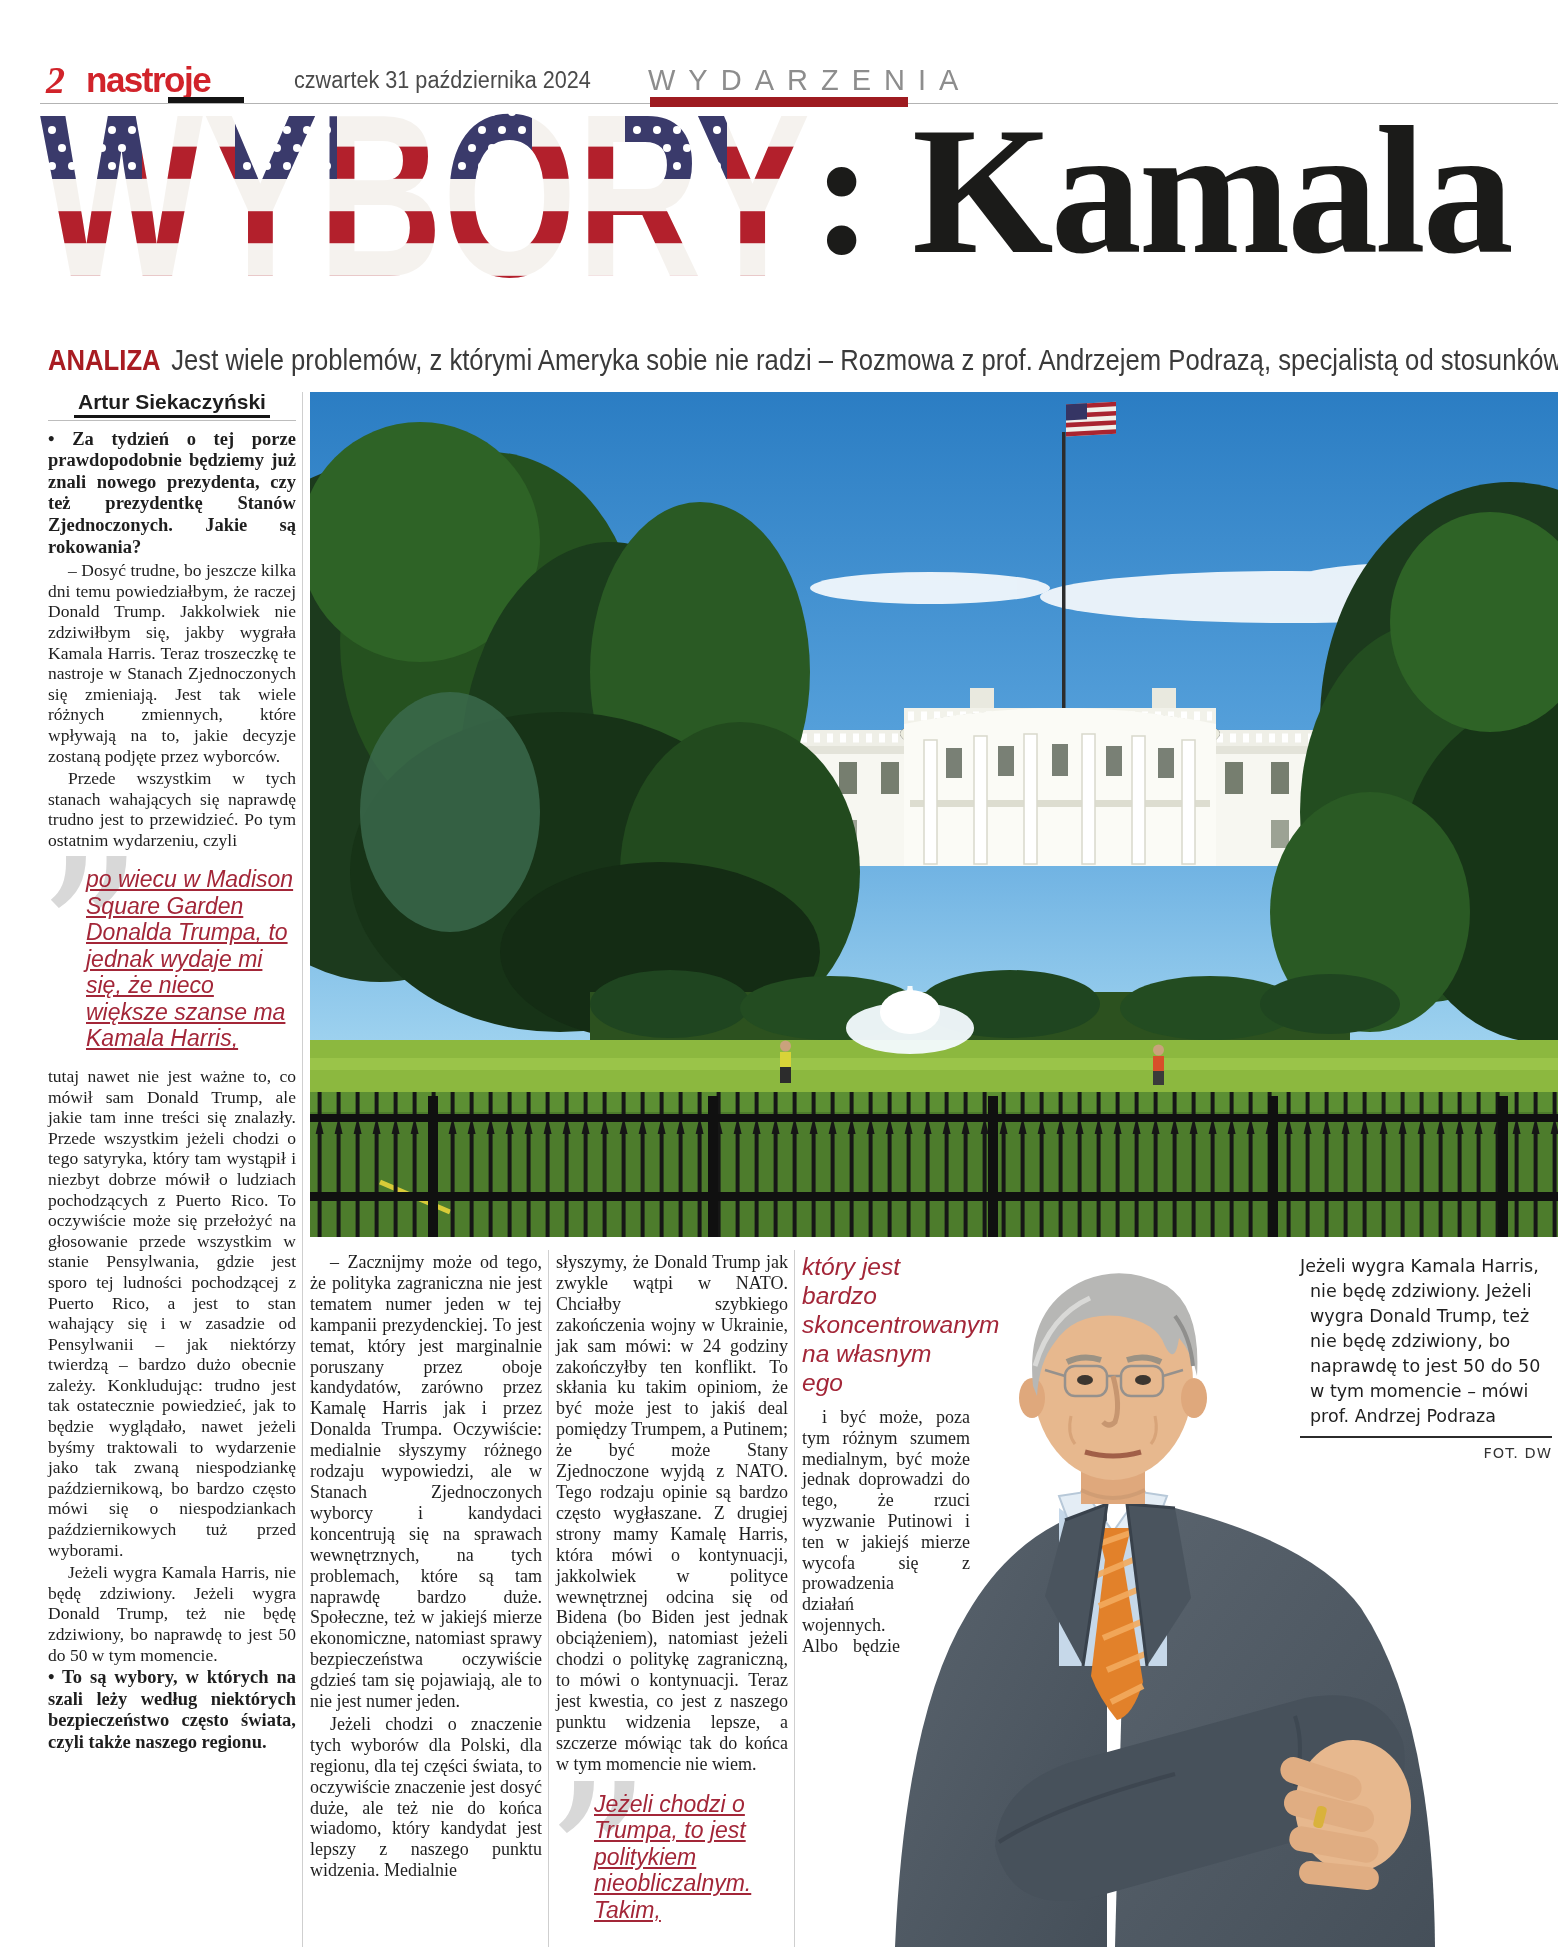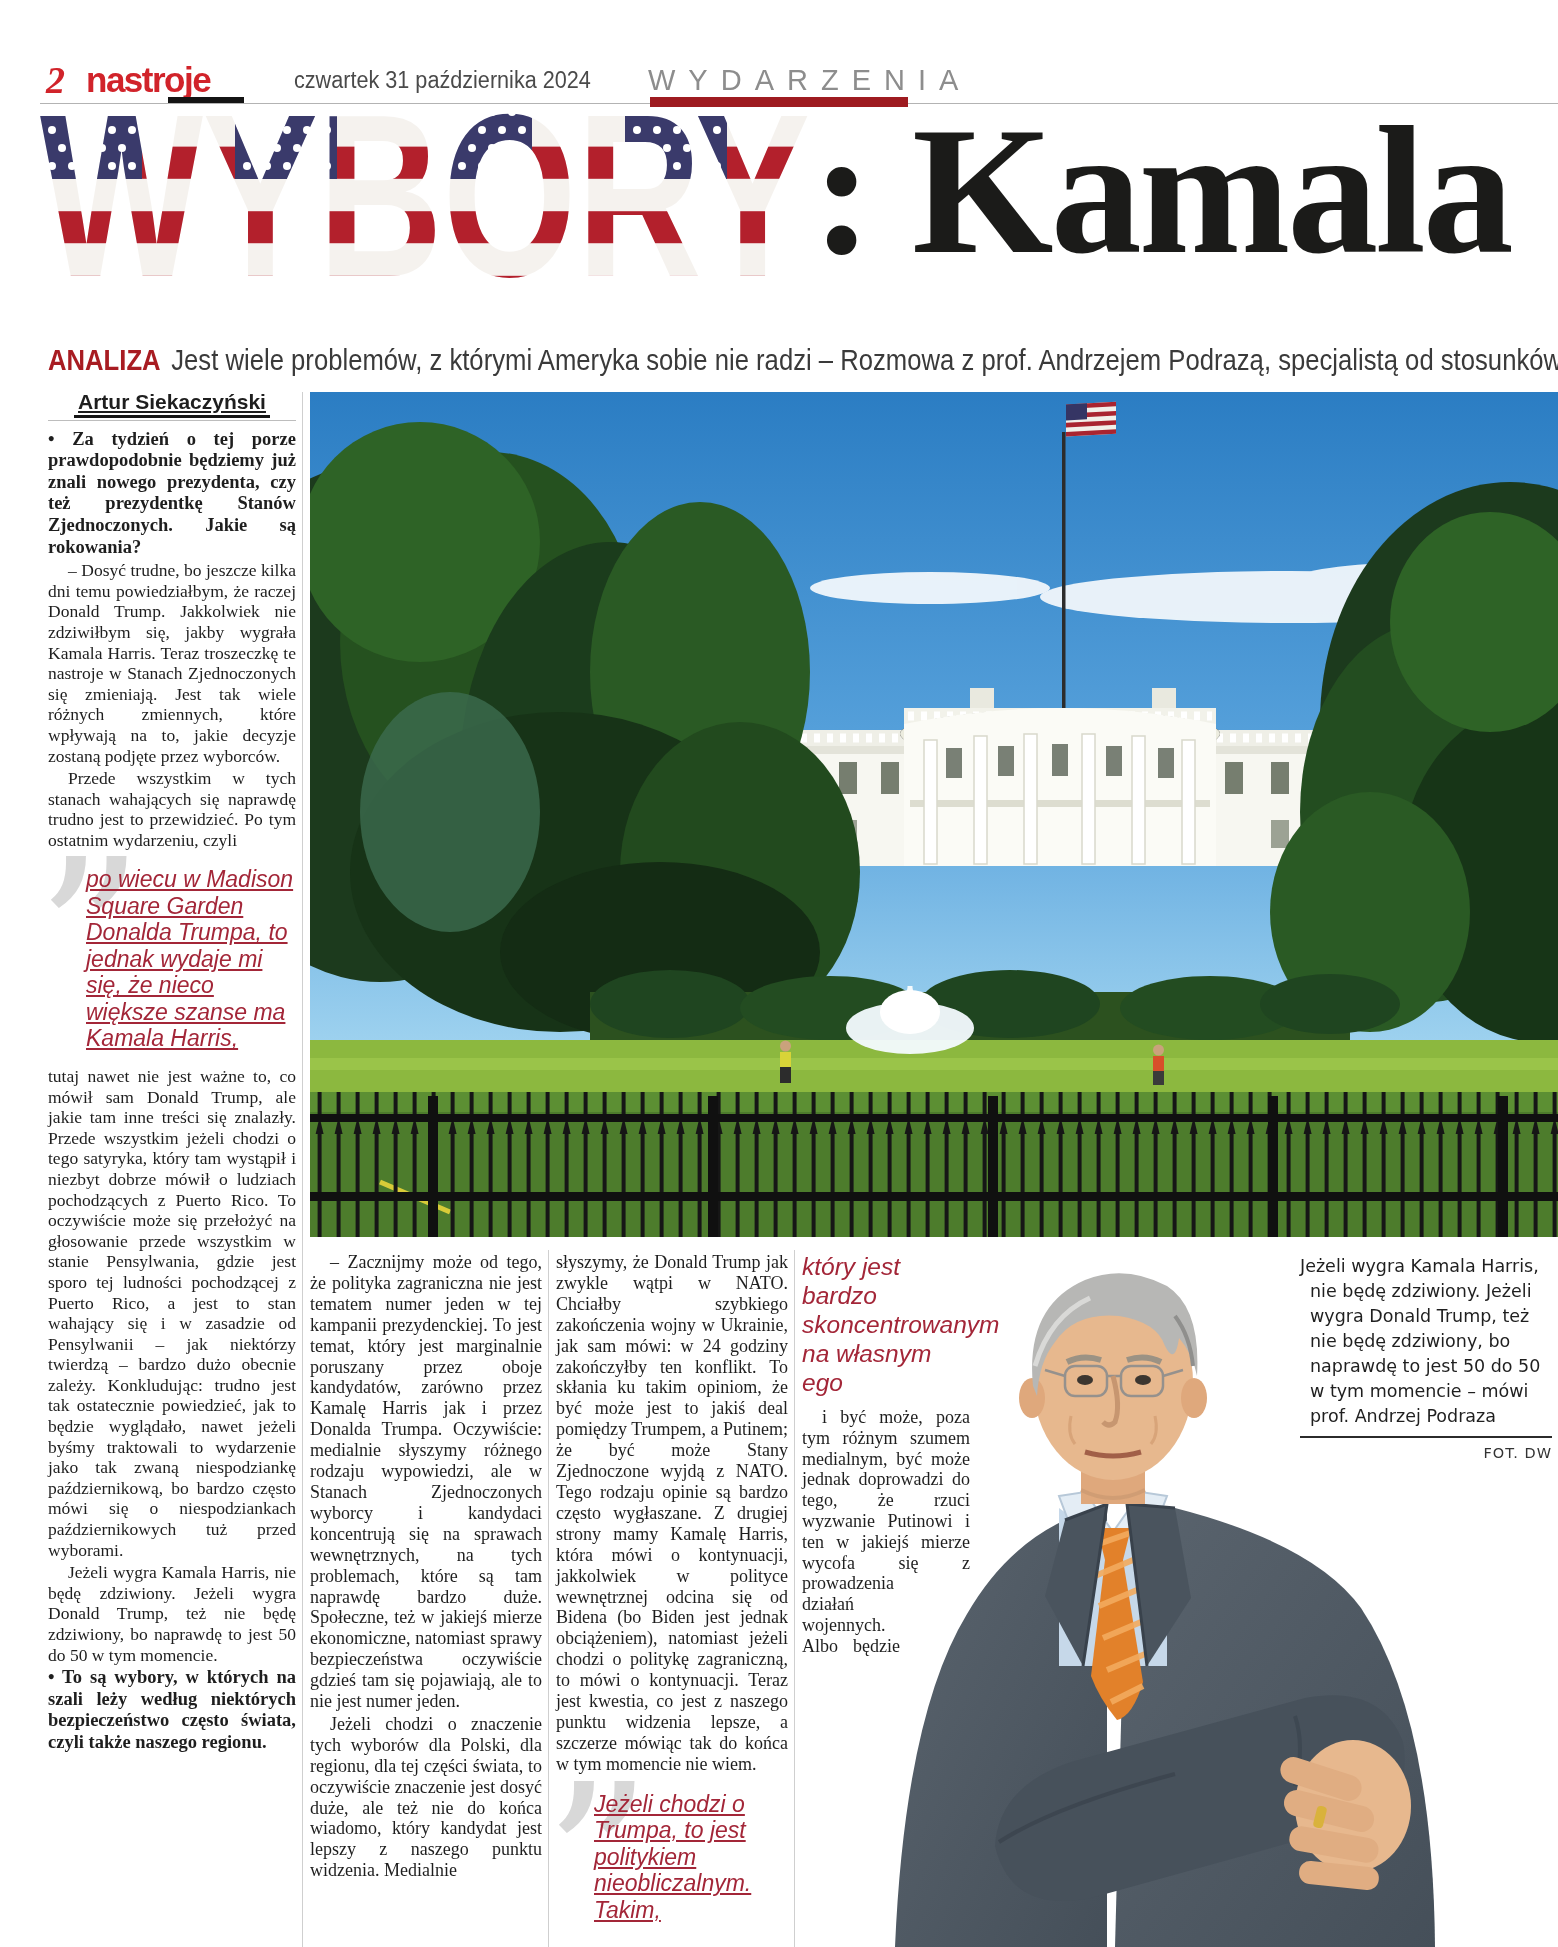--- a/index.html
+++ b/index.html
@@ -32,21 +32,21 @@
   .lead-text{color:#3a3a3a;}
 
   
   .vrule{width:1px;background:#cfcfcf;}
 
   
   .body-col p{margin:0 0 2px 0;text-align:justify;}
   .col1{left:48px;top:392px;width:248px;font-size:17.5px;line-height:20.6px;}
   .author-wrap{text-align:center;border-bottom:1px solid #bdbdbd;padding-bottom:5px;margin-bottom:8px;}
   .author{display:inline-block;font-family:"Liberation Sans",sans-serif;font-weight:700;font-size:21px;
-          border-bottom:3px solid #151515;padding:0 4px 2px 4px;margin-bottom:-3px;text-decoration:underline;}
+          border-bottom:3px solid #151515;padding:0 4px 2px 4px;margin-bottom:-3px;}
   .q{font-weight:700;font-size:18.5px;line-height:21.6px;}
   .indent{text-indent:20px;}
 
   .pull-quote{position:relative;margin:16px 0 14px 0;padding-left:38px;
               font-family:"Liberation Sans",sans-serif;font-style:italic;
               font-size:23px;line-height:26.5px;color:#a32638;text-align:left;}
   .pull-quote::before{content:"\201D";position:absolute;left:-12px;top:-34px;z-index:0;
               font-family:"DejaVu Serif",serif;font-style:normal;font-size:210px;line-height:1;
               color:#d8d8d8;}
   .pull-quote .pq-text{position:relative;z-index:1;display:block;text-decoration:underline;}

